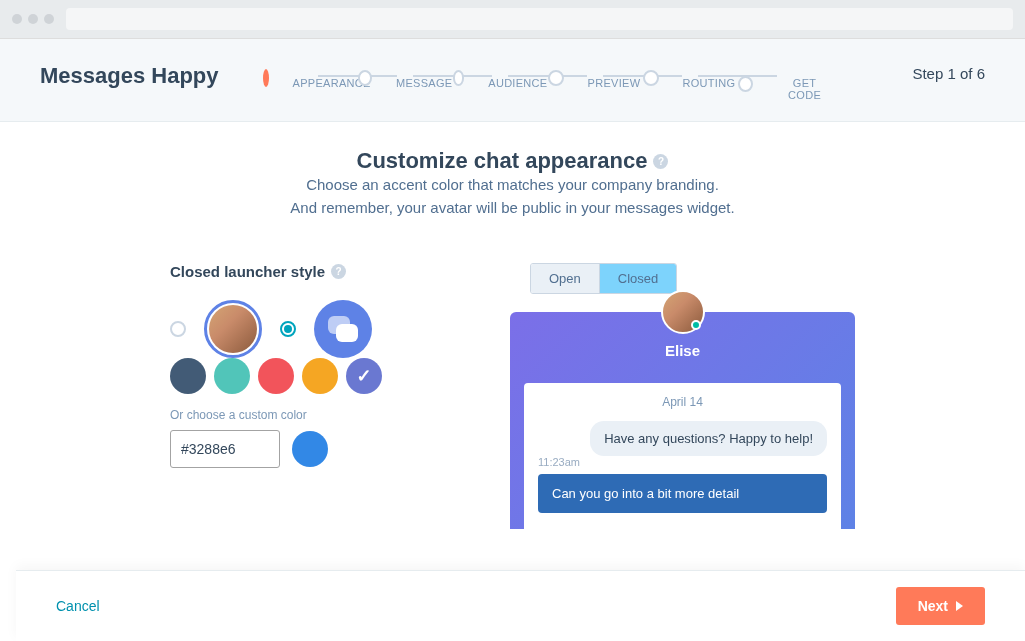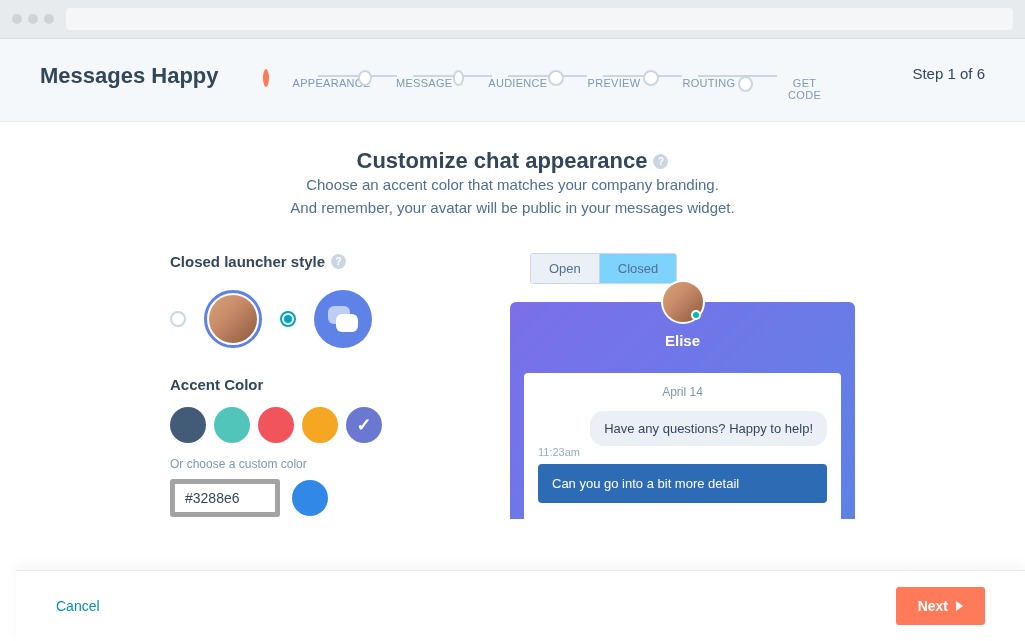--- a/index.html
+++ b/index.html
@@ -14,41 +14,41 @@
 .step { display: flex; flex-direction: row; align-items: center; position: relative; width: 95px; gap: 24px; }
 .step-circle { width: 16px; height: 16px; border-radius: 50%; border: 2px solid #cbd6e2; background: #fff; position: relative; z-index: 2; }
 .step.active .step-circle { border-color: #ff7a59; border-width: 3px; width: 18px; height: 18px; }
 .step-label { font-size: 11px; color: #7c98b6; margin-top: 10px; text-align: center; letter-spacing: 0.3px; }
 .step-line { position: absolute; top: 8px; left: 58%; width: 84%; height: 2px; background: #cbd6e2; z-index: 1; }
 .step-counter { font-size: 15px; color: #33475b; padding-top: 2px; width: 150px; text-align: right; }
 .content { padding: 26px 60px 0; text-align: center; height: 440px; overflow: hidden; }
 .content-title { font-size: 22px; font-weight: 700; color: #33475b; display: inline-flex; align-items: center; gap: 6px; }
 .help-icon { display: inline-flex; width: 15px; height: 15px; border-radius: 50%; background: #cbd6e2; color: #fff; font-size: 10px; align-items: center; justify-content: center; font-weight: 700; }
 .content-sub { font-size: 15px; color: #516f90; line-height: 1.5; }
-.two-col { display: flex; margin-top: 34px; text-align: left; gap: 40px; padding: 0 110px; }
+.two-col { display: flex; margin-top: 44px; text-align: left; gap: 40px; padding: 0 110px; }
 .left-col { width: 300px; }
 .right-col { flex: 1; position: relative; }
 .section-label { font-size: 15px; font-weight: 700; color: #33475b; display: flex; align-items: center; gap: 6px; margin-bottom: 20px; }
 .launcher-options { display: flex; align-items: center; gap: 18px; }
 .radio-empty { width: 16px; height: 16px; border-radius: 50%; border: 2px solid #cbd6e2; background: #fff; cursor: pointer; }
 .radio-filled { width: 16px; height: 16px; border-radius: 50%; border: 2px solid #00a4bd; background: #fff; display: flex; align-items: center; justify-content: center; cursor: pointer; }
 .radio-filled::after { content: ""; width: 8px; height: 8px; border-radius: 50%; background: #00a4bd; }
 .avatar-option { width: 58px; height: 58px; border-radius: 50%; border: 3px solid #5e82e6; padding: 2px; cursor: pointer; background: #fff; }
 .avatar-option .avatar-img { width: 100%; height: 100%; border-radius: 50%; background: linear-gradient(135deg, #d4a574 0%, #c98b6a 40%, #8b5a3c 100%); }
 .chat-icon-option { width: 58px; height: 58px; border-radius: 50%; background: #5e82e6; display: flex; align-items: center; justify-content: center; cursor: pointer; }
 .chat-bubbles { position: relative; width: 30px; height: 26px; }
 .bubble1 { position: absolute; width: 22px; height: 18px; background: rgba(255,255,255,0.6); border-radius: 6px; top: 0; left: 0; }
 .bubble2 { position: absolute; width: 22px; height: 18px; background: #fff; border-radius: 6px; bottom: 0; right: 0; }
 .accent-label { font-size: 15px; font-weight: 700; color: #33475b; margin-top: 28px; margin-bottom: 14px; }
 .swatches { display: flex; gap: 8px; }
 .swatch { width: 36px; height: 36px; border-radius: 50%; cursor: pointer; position: relative; }
 .swatch.selected::after { content: "✓"; color: #fff; font-size: 18px; font-weight: 700; position: absolute; top: 50%; left: 50%; transform: translate(-50%, -50%); }
 .custom-label { font-size: 12px; color: #7c98b6; margin-top: 14px; margin-bottom: 8px; }
 .custom-row { display: flex; gap: 12px; align-items: center; }
-.hex-input { width: 110px; height: 38px; border: 5px solid #a3a3a3; border-radius: 3px; padding: 0 10px; font-size: 14px; color: #33475b; }
+.hex-input { width: 110px; height: 38px; border: 1px solid #a3a3a3; border-radius: 3px; padding: 0 10px; font-size: 14px; color: #33475b; }
 .custom-preview { width: 36px; height: 36px; border-radius: 50%; background: #3288e6; }
 .toggle-group { display: inline-flex; border: 1px solid #cbd6e2; border-radius: 3px; overflow: hidden; margin-bottom: 18px; margin-left: 20px; }
 .toggle-btn { padding: 7px 18px; font-size: 13px; color: #516f90; background: #7dd3fc; border: none; cursor: pointer; }
 .toggle-btn.active { background: #eaf0f6; }
 .toggle-btn + .toggle-btn { border-left: 1px solid #cbd6e2; }
 .chat-preview { background: linear-gradient(135deg, #7b6fe8 0%, #5e82e6 100%); border-radius: 6px 6px 0 0; padding: 0 14px; position: relative; }
 .preview-avatar-wrap { position: absolute; top: -22px; left: 50%; transform: translateX(-50%); }
 .preview-avatar { width: 44px; height: 44px; border-radius: 50%; border: 2px solid #fff; background: linear-gradient(135deg, #d4a574 0%, #c98b6a 40%, #8b5a3c 100%); position: relative; }
 .online-dot { position: absolute; bottom: 2px; right: 2px; width: 10px; height: 10px; border-radius: 50%; background: #00bda5; border: 2px solid #fff; }
 .preview-name { text-align: center; color: #fff; font-weight: 700; font-size: 15px; padding-top: 30px; padding-bottom: 24px; }
@@ -133,21 +133,20 @@
         </div>
         <div class="radio-filled"></div>
         <div class="chat-icon-option">
           <div class="chat-bubbles">
             <div class="bubble1"></div>
               <div class="bubble2"></div>
           </div>
         </div>
       </div>
 
-      <div class="accent-label">Accent Color</div>
       <div class="swatches">
         <div class="swatch" style="background:#425b76"></div>
         <div class="swatch" style="background:#51c5b9"></div>
         <div class="swatch" style="background:#f2545b"></div>
         <div class="swatch" style="background:#f5a623"></div>
         <div class="swatch selected" style="background:#6a78d1"></div>
       </div>
       <div class="custom-label">Or choose a custom color</div>
       <div class="custom-row">
         <input class="hex-input" value="#3288e6" style="">

